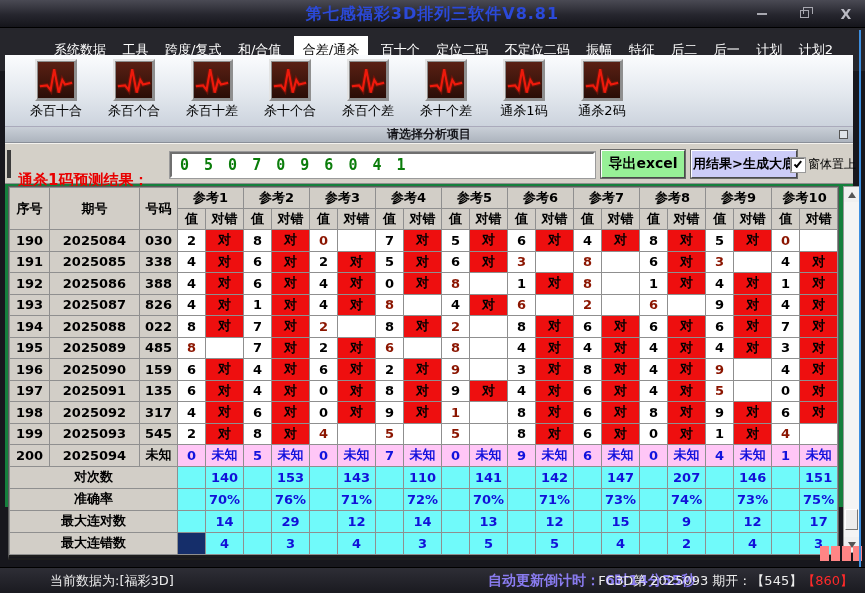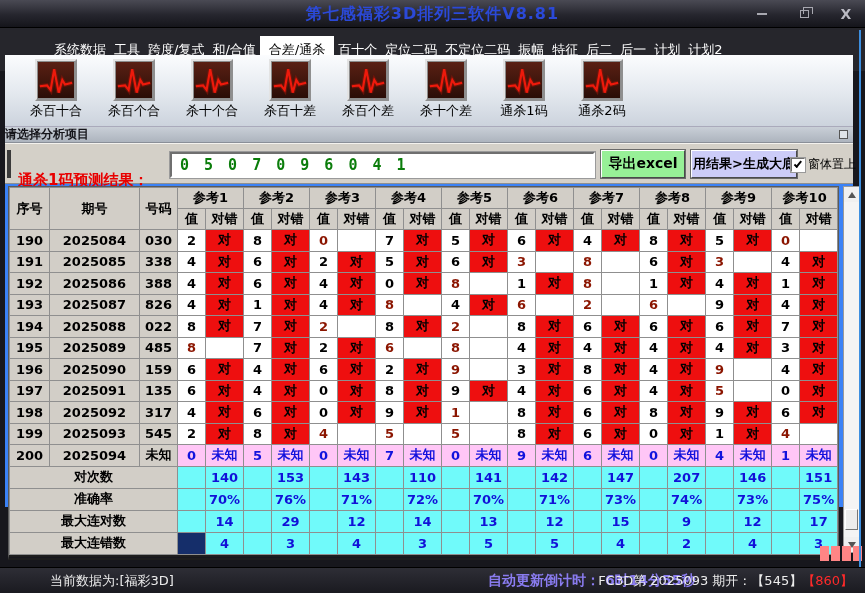--- a/index.html
+++ b/index.html
@@ -15,39 +15,39 @@
   .win-controls { position:absolute; right:10px; top:0; height:28px; display:flex; align-items:center; gap:24px; }
   .wc { width:18px; height:18px; display:flex; align-items:center; justify-content:center; cursor:default; }
   .glyph-min { width:10px; height:2px; background:#a8a8b0; }
   .glyph-max { width:9px; height:8px; border:1px solid #a8a8b0; position:relative; }
   .glyph-max::before { content:""; position:absolute; left:2px; top:-4px; width:8px; height:6px;
     border:1px solid #a8a8b0; border-bottom:none; }
   .wc.close { color:#b9b9c2; font-weight:bold; font-size:14px; }
 
   
   .menubar { position:absolute; left:0; top:28px; width:865px; height:43px; background:#26262c;
-    display:flex; align-items:center; justify-content:flex-start; padding:0 28px 0 50px; }
+    display:flex; align-items:center; justify-content:space-between; padding:0 28px 0 50px; }
   .menu-item { color:#fff; font-size:13px; padding:4px 4px; white-space:nowrap; cursor:default; }
   .menu-item.active { background:#fff; color:#000; padding:5px 9px; }
 
   
-  .mainpanel { position:absolute; left:5px; top:55px; width:848px; height:452px; background:#3b82f6; }
+  .mainpanel { position:absolute; left:5px; top:55px; width:848px; height:452px; background:#15803d; }
   .right-edge { position:absolute; right:4px; top:30px; width:2px; height:537px; background:#3d8fe0; }
 
   
   .toolbar { position:absolute; left:0; top:0; width:848px; height:72px;
     background:linear-gradient(180deg,#fbfcfe 0%,#e3e8ee 55%,#ccd3dd 100%);
     border-bottom:1px solid #aab; display:flex; align-items:flex-start; padding:4px 0 0 12px; }
   .tool-btn { width:78px; display:flex; flex-direction:column; align-items:center; cursor:default; }
   .tool-icon { width:42px; height:42px; background:#8c8c8c; border:2px outset #e3e3e3; padding:1px; }
   .tool-icon svg { display:block; }
   .tool-label { font-size:13px; color:#000; margin-top:1px; white-space:nowrap; }
   .captionbar { position:absolute; left:0; top:72px; width:848px; height:16px;
     background:linear-gradient(180deg,#c9cfd7 0%,#adb4be 100%);
-    border-bottom:1px solid #8a8f98; text-align:left; font-size:12px; font-weight:bold;
+    border-bottom:1px solid #8a8f98; text-align:center; font-size:12px; font-weight:bold;
     color:#15151a; line-height:15px; }
   .panel-toggle { position:absolute; right:5px; top:3px; width:9px; height:9px; border:1px solid #555; background:#dfe3e8; }
 
   
   .resultbar { position:absolute; left:0; top:88px; width:848px; height:41px; background:#d4d0c8;
     border-top:1px solid #f4f2ee; border-bottom:1px solid #8f8f8f; }
   .gripper { position:absolute; left:2px; top:6px; width:4px; height:28px; background:#3a3a3a; }
   .result-label { position:absolute; left:13px; top:16px; line-height:40px; color:#e80000; font-weight:bold; font-size:15px; }
   .result-input { position:absolute; left:165px; top:8px; width:425px; height:26px; background:#fff;
     border:2px solid; border-color:#6f6f6f #ffffff #ffffff #6f6f6f; outline:1px solid #9a9a9a;
@@ -180,37 +180,37 @@
           <linearGradient id="ekgbg" x1="0" y1="0" x2="0" y2="1">
             <stop offset="0" stop-color="#5a2014"></stop>
             <stop offset="1" stop-color="#2a0d06"></stop>
           </linearGradient>
         </defs>
         <rect x="0" y="0" width="40" height="40" fill="url(#ekgbg)"></rect>
         <polyline points="2,27 10,26 14,31 18,8 23,34 27,20 30,25 38,23" fill="none" stroke="#7a1408" stroke-width="5" opacity="0.7"></polyline>
         <polyline points="2,27 10,26 14,31 18,8 23,34 27,20 30,25 38,23" fill="none" stroke="#ee1a0c" stroke-width="2.4"></polyline>
       </svg>
     </span>
-    <span class="tool-label">杀十个合</span>
+    <span class="tool-label">杀百十差</span>
   </div>
       <div class="tool-btn">
     <span class="tool-icon">
       <svg viewBox="0 0 40 40" width="36" height="36">
         <defs>
           <linearGradient id="ekgbg" x1="0" y1="0" x2="0" y2="1">
             <stop offset="0" stop-color="#5a2014"></stop>
             <stop offset="1" stop-color="#2a0d06"></stop>
           </linearGradient>
         </defs>
         <rect x="0" y="0" width="40" height="40" fill="url(#ekgbg)"></rect>
         <polyline points="2,27 10,26 14,31 18,8 23,34 27,20 30,25 38,23" fill="none" stroke="#7a1408" stroke-width="5" opacity="0.7"></polyline>
         <polyline points="2,27 10,26 14,31 18,8 23,34 27,20 30,25 38,23" fill="none" stroke="#ee1a0c" stroke-width="2.4"></polyline>
       </svg>
     </span>
-    <span class="tool-label">杀百十差</span>
+    <span class="tool-label">杀十个合</span>
   </div>
       <div class="tool-btn">
     <span class="tool-icon">
       <svg viewBox="0 0 40 40" width="36" height="36">
         <defs>
           <linearGradient id="ekgbg" x1="0" y1="0" x2="0" y2="1">
             <stop offset="0" stop-color="#5a2014"></stop>
             <stop offset="1" stop-color="#2a0d06"></stop>
           </linearGradient>
         </defs>

